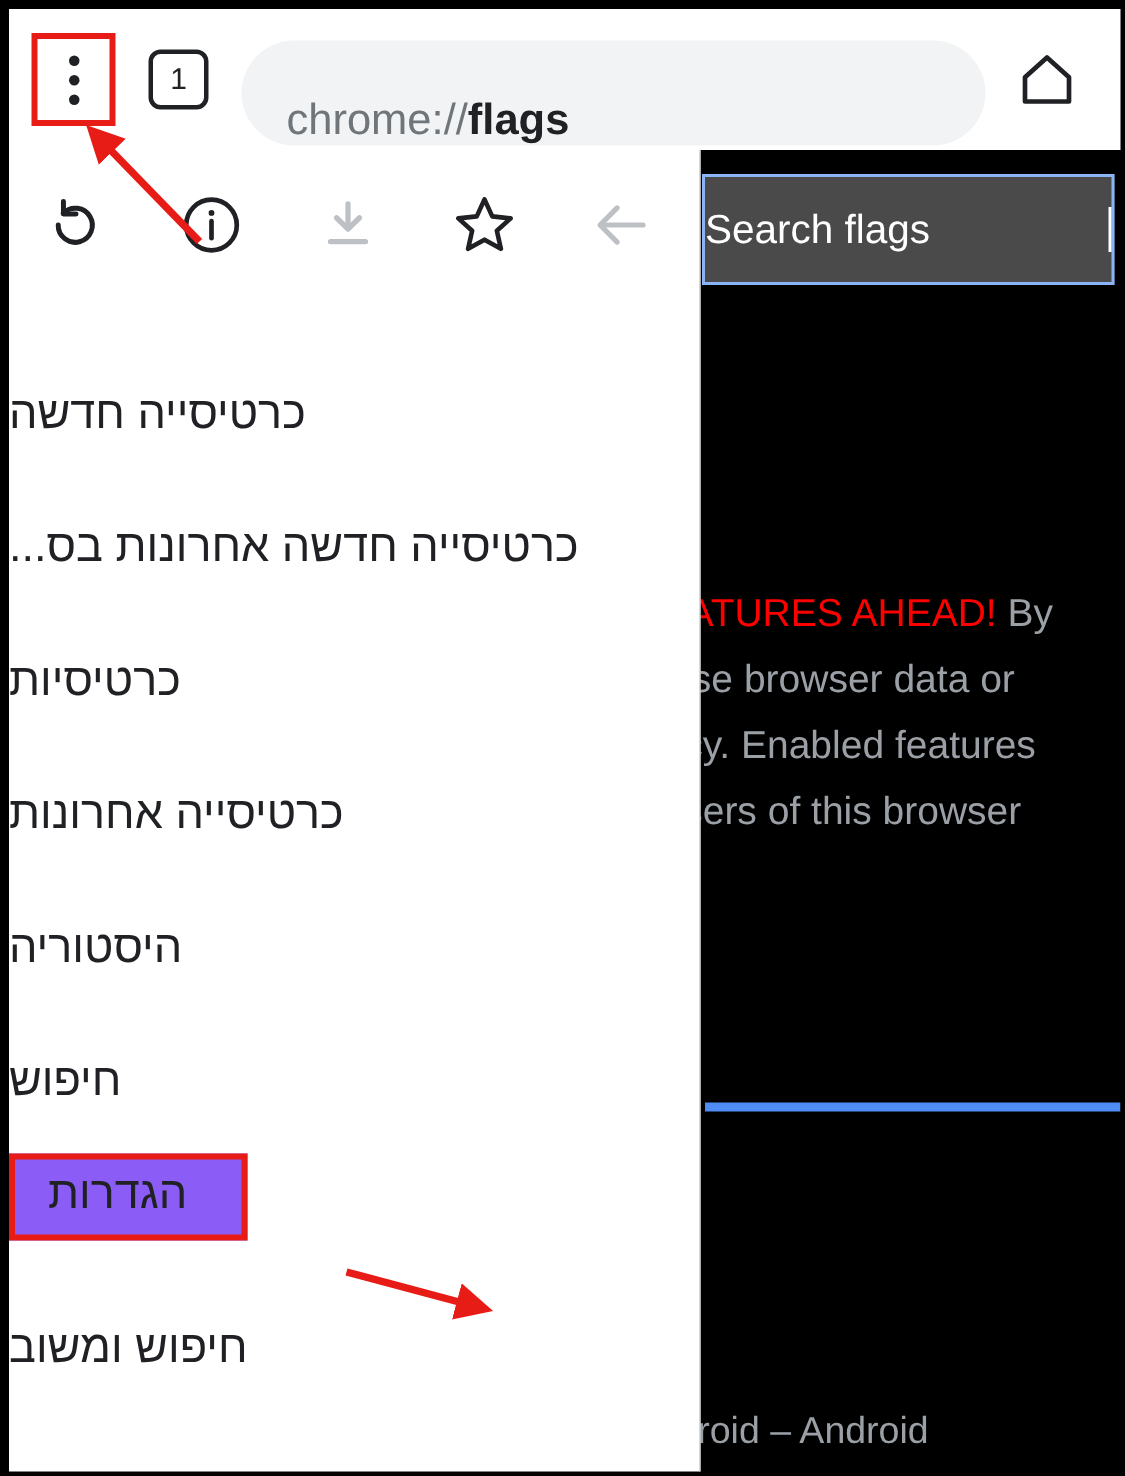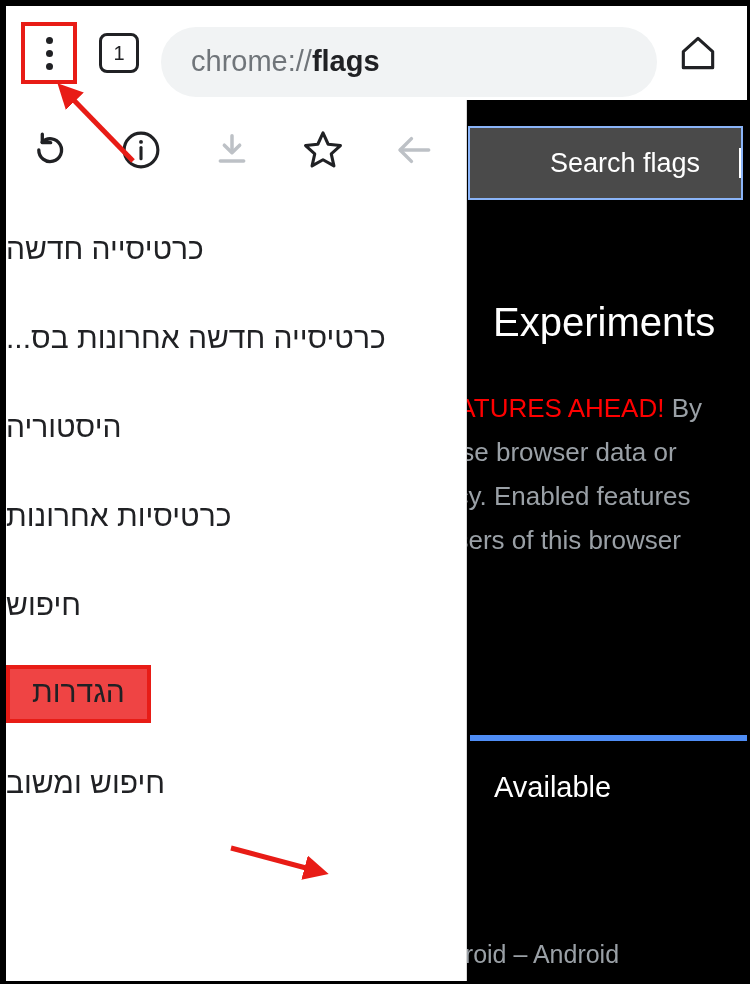--- a/index.html
+++ b/index.html
@@ -41,21 +41,21 @@
     width:40px;height:40px;margin-left:22px;
     border:3px solid #202124;border-radius:8px;
     display:flex;align-items:center;justify-content:center;
     font-size:20px;color:#202124;font-weight:400;
     box-sizing:border-box;
   }
   .urlbar{
     margin-left:22px;
     width:496px;height:70px;
     background:#f1f3f4;border-radius:36px;
-    display:flex;align-items:center;
+    display:flex;align-items:flex-end;
     box-sizing:border-box;
     padding-left:30px;
     margin-top:17px;
   }
   .url-text{font-size:29px;color:#70757a;letter-spacing:0;white-space:nowrap;}
   .url-text b{color:#202124;font-weight:700;}
   .home-icon{
     margin-left:18px;width:46px;height:46px;
     display:flex;align-items:center;justify-content:center;
   }
@@ -72,56 +72,56 @@
     height:100px;
     display:flex;align-items:center;
     justify-content:space-between;
     padding:0 24px 0 16px;
     box-sizing:border-box;
   }
   .mi{width:56px;height:56px;display:flex;align-items:center;justify-content:center;}
   .menu-items{padding-top:4px;}
   .menu-item{
     height:89px;
-    display:flex;align-items:center;justify-content:flex-end;
+    display:flex;align-items:flex-end;justify-content:flex-end;
     padding-right:26px;
     box-sizing:border-box;
     direction:rtl;
   }
   .menu-item span{
     font-size:30px;color:#202124;font-weight:400;
     white-space:nowrap;
   }
   .menu-item.highlight{
     padding-right:0;
     justify-content:flex-end;
   }
   .hl-box{
     margin-right:26px;
     border:4px solid #e81c16;
-    padding:6px 22px 10px 22px;
-    background:#ef4444;
+    padding:6px 36px 10px 22px;
+    background:#8b5cf6;
     box-sizing:border-box;
   }
 
   
   .flags{
     position:absolute;left:464px;top:97px;
     width:283px;height:884px;
     background:#000000;
     overflow:hidden;
     box-sizing:border-box;
   }
   .search-field{
-    position:absolute;left:1px;top:26px;
+    position:absolute;left:1px;top:16px;
     width:275px;height:74px;
     background:#4a4a4a;
     border:2px solid #8ab4f8;
     box-sizing:border-box;
-    display:flex;align-items:center;justify-content:flex-end;gap:37px;
+    display:flex;align-items:center;justify-content:space-between;
   }
   .search-field .sf-text{
     font-size:27px;color:#ffffff;
   }
   .caret{
     display:inline-block;width:2px;height:30px;
     background:#ffffff;margin-left:2px;
     vertical-align:-6px;
   }
   .exp-title{
@@ -186,32 +186,28 @@
     </div>
   </div>
 
   <div class="flags">
 
     <div class="search-field">
       <span class="sf-text">Search flags</span>
         <span class="caret"></span>
     </div>
 
-    <div class="exp-title">Experiments</div>
 
     <div class="warn">
       <span class="warn-line"><span class="red">EATURES AHEAD!</span><span> By</span></span>
       <span class="warn-line">lose browser data or</span>
       <span class="warn-line">acy. Enabled features</span>
       <span class="warn-line">users of this browser</span>
     </div>
 
-    <div class="tabbar">
-      <div class="tab-avail">Available</div>
-    </div>
     <div class="tab-underline"></div>
 
     <div class="flag-meta">ndroid – Android</div>
 
   </div>
 
   <div class="menu-panel">
 
     <div class="menu-iconrow">
 
@@ -253,24 +249,27 @@
     </div>
 
     <div class="menu-items">
       <div class="menu-item">
         <span>כרטיסייה חדשה</span>
       </div>
       <div class="menu-item">
         <span>כרטיסייה חדשה אחרונות בס...</span>
       </div>
       <div class="menu-item">
+        <span>כרטיסיות</span>
+      </div>
+      <div class="menu-item">
+        <span>כרטיסייה אחרונות</span>
+      </div>
+      <div class="menu-item">
         <span>היסטוריה</span>
-      </div>
-      <div class="menu-item">
-        <span>כרטיסיות אחרונות</span>
       </div>
       <div class="menu-item">
         <span>חיפוש</span>
       </div>
       <div class="menu-item highlight">
         <span class="hl-box">הגדרות</span>
       </div>
       <div class="menu-item">
         <span>חיפוש ומשוב</span>
       </div>

